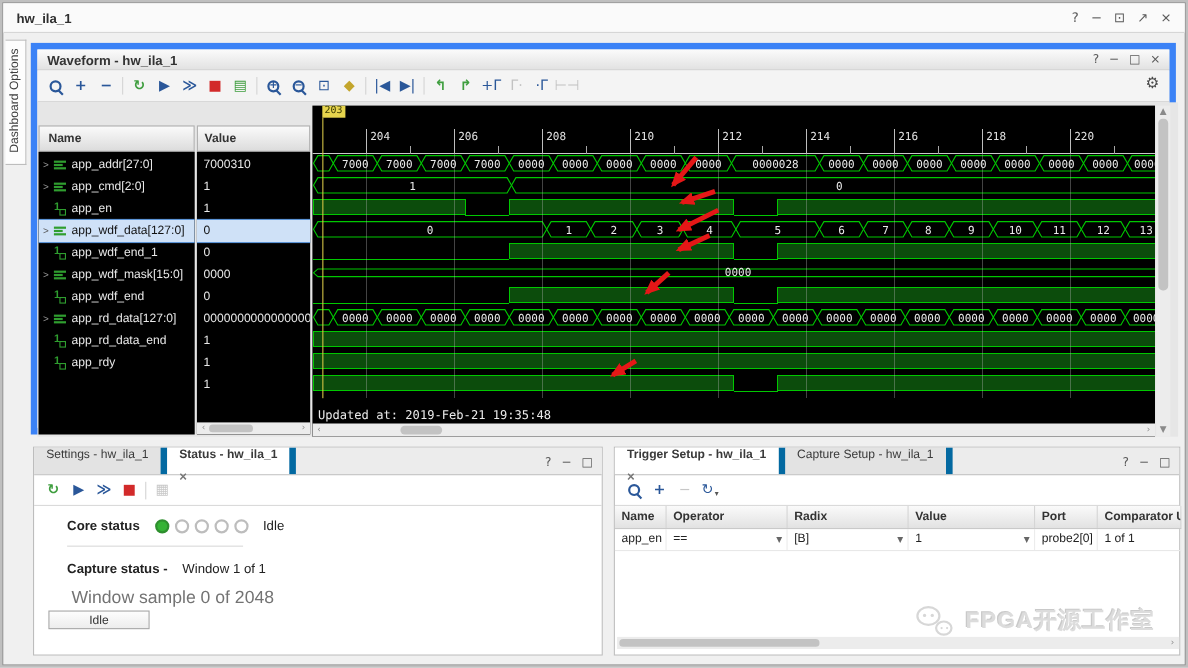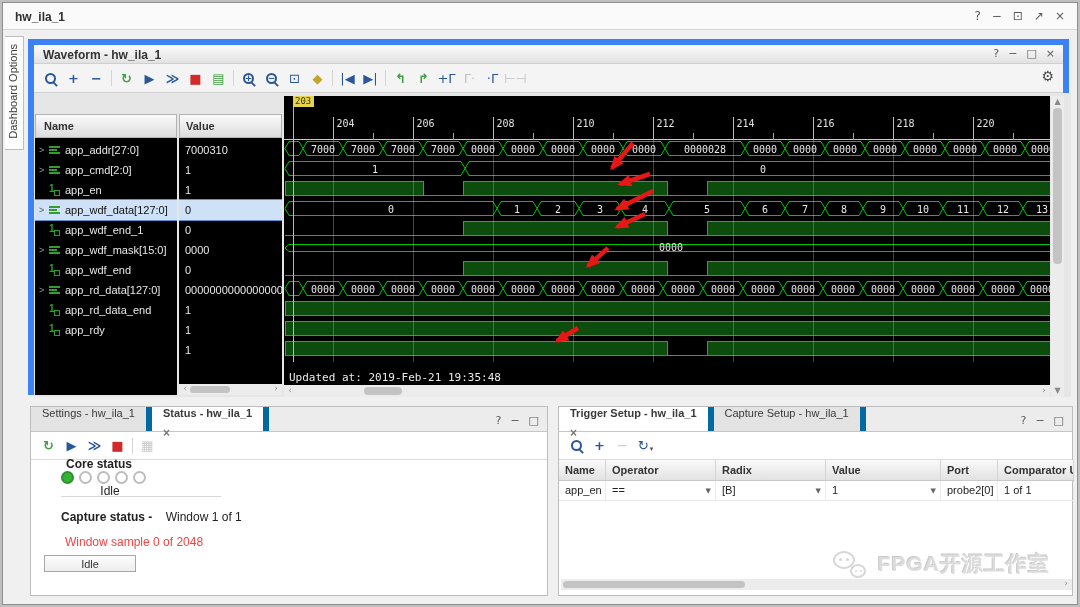--- a/index.html
+++ b/index.html
@@ -62,26 +62,26 @@
   .panel-bl { left:27px; top:403px; width:518px; height:190px; }
   .panel-br { left:555px; top:403px; width:515px; height:190px; }
   .tabbar { height:25px; background:#ececec; border-bottom:1px solid #c6c6c6; display:flex; font-size:11px; position:relative; }
   .tab { display:flex; align-items:flex-start; gap:7px; padding:0 11px; color:#3a3a3a; background:#e3e3e3; border-right:6px solid #0369a1; cursor:default; }
   .tab.active { background:#fff; font-weight:bold;flex-direction:column; }
   .tab .tclose { color:#777; font-size:12px; }
   .btoolbar { height:28px; border-bottom:1px solid #dadada; display:flex; align-items:center; padding-left:6px; }
   .caret { font-size:7px; color:#555; margin-left:1px; align-self:flex-end; margin-bottom:3px; }
   .led { width:13px; height:13px; border-radius:50%; border:2px solid #bdbdbd; background:#fff; margin-right:5px; flex:none; }
   .led.on { background:#35b335; border-color:#2e8f2e; }
-  .core-row { position:absolute; left:30px; top:50px; display:flex; align-items:center; font-size:12px; color:#222;flex-direction:column; }
+  .core-row { position:absolute; left:30px; top:64px; display:flex; align-items:center; font-size:12px; color:#222; }
   .core-row .lbl { font-weight:bold; margin-right:14px; }
   .div-line { position:absolute; left:30px; top:89px; width:160px; height:1px; background:#d9d9d9; }
   .cap-row { position:absolute; left:30px; top:103px; font-size:12px; color:#222; }
   .cap-row b { margin-right:10px; }
-  .samp-row { position:absolute; left:34px; top:128px; font-size:12px; color:#ef4444; }
+  .samp-row { position:absolute; left:34px; top:128px; font-size:16px; color:#737373; }
   .idle-btn { position:absolute; left:13px; top:148px; width:92px; height:17px; background:linear-gradient(#fdfdfd,#ededed); border:1px solid #a6a6a6; font-size:11px; color:#333; text-align:center; padding-top:2px; }
   
   .trg-table { position:absolute; left:0; top:53px; width:515px; }
   .trg-hrow { display:flex; height:21px; background:linear-gradient(#fafafa,#e2e2e2); border-bottom:1px solid #c9c9c9; }
   .trg-hcell { font-size:11px; font-weight:bold; color:#333; padding:4px 0 0 6px; border-right:1px solid #d5d5d5; overflow:hidden; white-space:nowrap; flex:none; }
   .trg-row { display:flex; height:20px; border-bottom:1px solid #e8e8e8; }
   .trg-cell { font-size:11px; color:#222; padding:3px 4px 0 6px; border-right:1px solid #ececec; overflow:hidden; white-space:nowrap; flex:none; display:flex; justify-content:space-between; }
   .trg-cell .dd { color:#666; font-size:7px; padding-top:3px; font-family:"DejaVu Sans",sans-serif; }
   .trg-hsb { left:2px; top:172px; width:511px; height:11px; }
   

